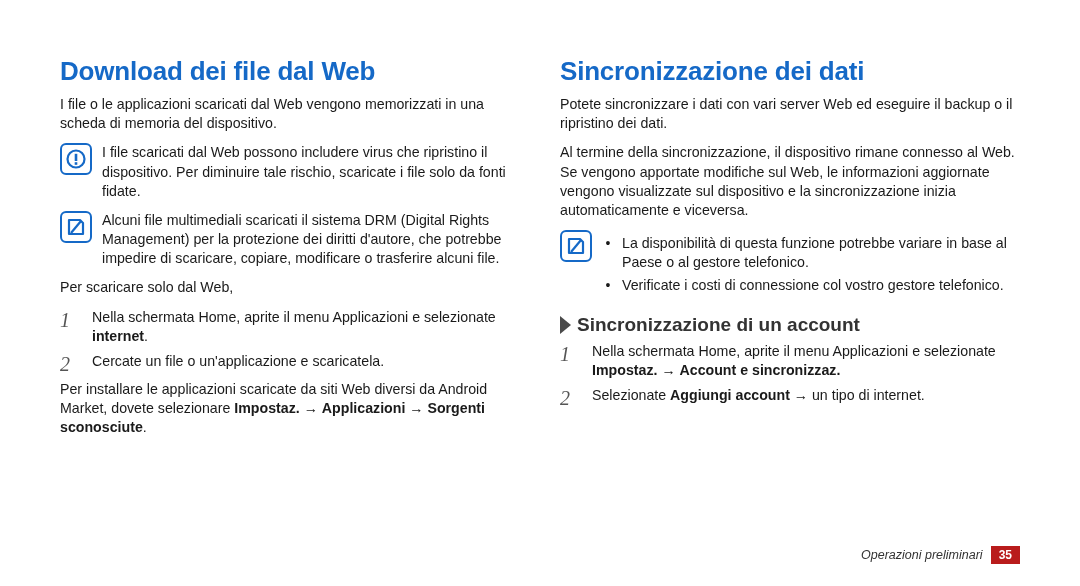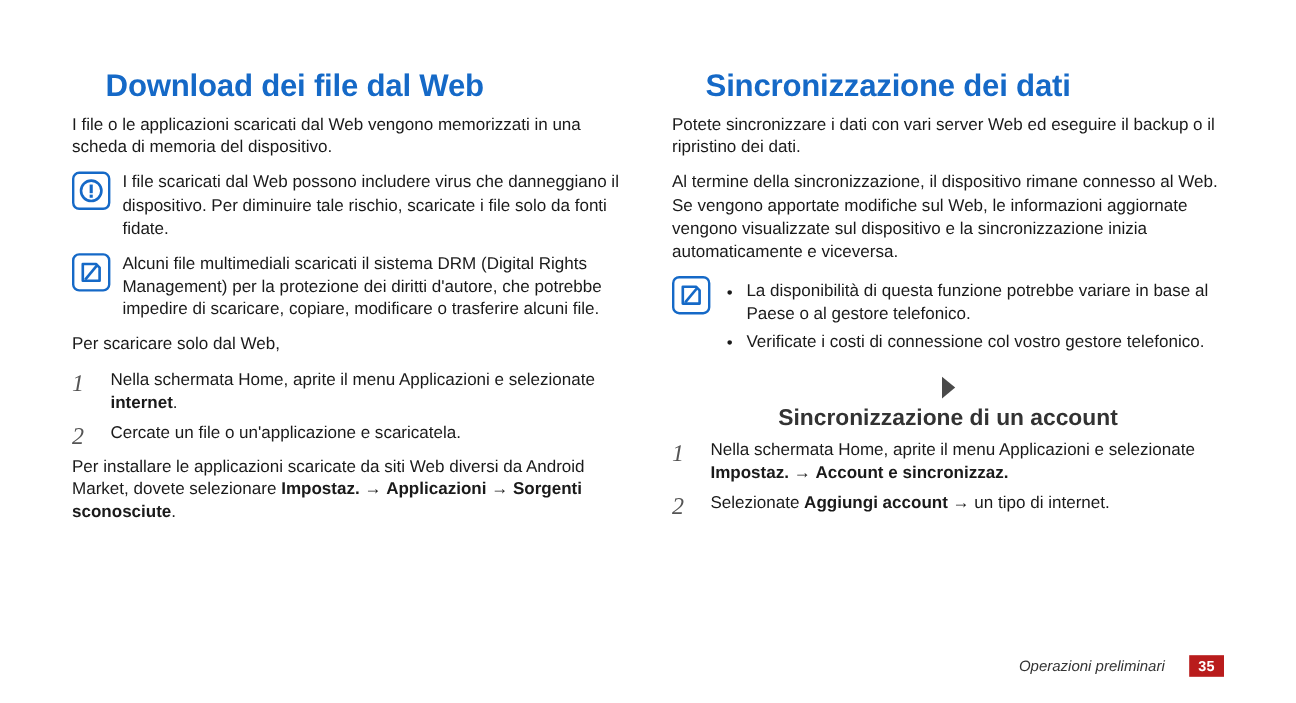--- a/index.html
+++ b/index.html
@@ -1,34 +1,34 @@
 <!DOCTYPE html>
 <html><head>
 <meta charset="utf-8">
 <style>
   * { box-sizing: border-box; margin: 0; padding: 0; }
   html, body { width: 1080px; height: 586px; font-family: "Segoe UI", "Helvetica Neue", Arial, sans-serif; background: #fff; color: #1a1a1a; }
   .page { display: flex; padding: 56px 60px 28px 60px; gap: 40px; height: 100%; position: relative; }
   .col { flex: 1; }
-  h1 { color: #1569c7; font-size: 26px; font-weight: 700; margin-bottom: 8px; letter-spacing: -0.2px; margin-left: 28px; }
+  h1 { color: #1569c7; font-size: 26px; font-weight: 700; margin-bottom: 8px; letter-spacing: -0.2px; }
   p { font-size: 14.2px; line-height: 1.35; margin-bottom: 10px; }
   .icon-row { display: flex; gap: 10px; margin: 8px 0 10px 0; }
   .icon-box { flex: 0 0 32px; height: 32px; border: 2.5px solid #1569c7; border-radius: 6px; display: flex; align-items: center; justify-content: center; }
   .icon-box svg { display: block; }
   .icon-text { flex: 1; font-size: 14.2px; line-height: 1.35; }
   .step-row { display: flex; gap: 10px; margin: 6px 0; }
   .step-num { flex: 0 0 22px; font-family: Georgia, 'Times New Roman', serif; font-style: italic; font-size: 20px; color: #555; line-height: 1; padding-top:2px; }
   .step-text { flex: 1; font-size: 14.2px; line-height: 1.35; }
-  .sub-h { display: flex; align-items: center; gap: 6px; margin: 14px 0 6px 0; flex-direction: column; }
+  .sub-h { display: flex; align-items: center; gap: 6px; margin: 14px 0 6px 0; }
   .sub-h .chev { width: 0; height: 0; border-top: 9px solid transparent; border-bottom: 9px solid transparent; border-left: 11px solid #4a4a4a; }
   .sub-h h2 { font-size: 19px; font-weight: 700; color: #333; }
   .bullet-row { display: flex; gap: 8px; margin: 4px 0; }
   .bullet-dot { flex: 0 0 12px; font-size: 14px; line-height: 1.4; text-align:center; }
   .bullet-text { flex: 1; font-size: 14.2px; line-height: 1.35; }
-  .footer { position: absolute; bottom: 22px; right: 60px; display: flex; align-items: center; gap: 20px; font-size: 12.5px; }
+  .footer { position: absolute; bottom: 22px; right: 60px; display: flex; align-items: center; gap: 8px; font-size: 12.5px; }
   .footer .sect { font-style: italic; color: #333; }
   .footer .pg { background: #b91c1c; color: #fff; padding: 2px 8px; font-weight: 600; font-size: 12px; }
   b { font-weight: 700; }
 </style>
 </head>
 <body>
 
 <div class="page">
 
   <div class="col">
@@ -36,21 +36,21 @@
     <p>I file o le applicazioni scaricati dal Web vengono memorizzati in una scheda di memoria del dispositivo.</p>
 
     <div class="icon-row">
       <div class="icon-box">
         <svg width="20" height="20" viewBox="0 0 20 20">
             <circle cx="10" cy="10" r="8.5" fill="none" stroke="#1569c7" stroke-width="2.2"></circle>
             <rect x="8.7" y="4.8" width="2.6" height="7.2" fill="#1569c7"></rect>
             <rect x="8.7" y="13.2" width="2.6" height="2.6" fill="#1569c7"></rect>
           </svg>
       </div>
-      <div class="icon-text">I file scaricati dal Web possono includere virus che danneggiano il dispositivo. Per diminuire tale rischio, scaricate i file solo da fonti fidate.</div>
+      <div class="icon-text">I file scaricati dal Web possono includere virus che ripristino il dispositivo. Per diminuire tale rischio, scaricate i file solo da fonti fidate.</div>
     </div>
 
     <div class="icon-row">
       <div class="icon-box">
         <svg width="20" height="20" viewBox="0 0 20 20">
             <path d="M3 3 L14 3 L17 6 L17 17 L3 17 Z" fill="none" stroke="#1569c7" stroke-width="2.2" stroke-linejoin="round"></path>
             <path d="M5 16 L15 4" stroke="#1569c7" stroke-width="2.2"></path>
           </svg>
       </div>
       <div class="icon-text">Alcuni file multimediali scaricati il sistema DRM (Digital Rights Management) per la protezione dei diritti d'autore, che potrebbe impedire di scaricare, copiare, modificare o trasferire alcuni file.</div>

